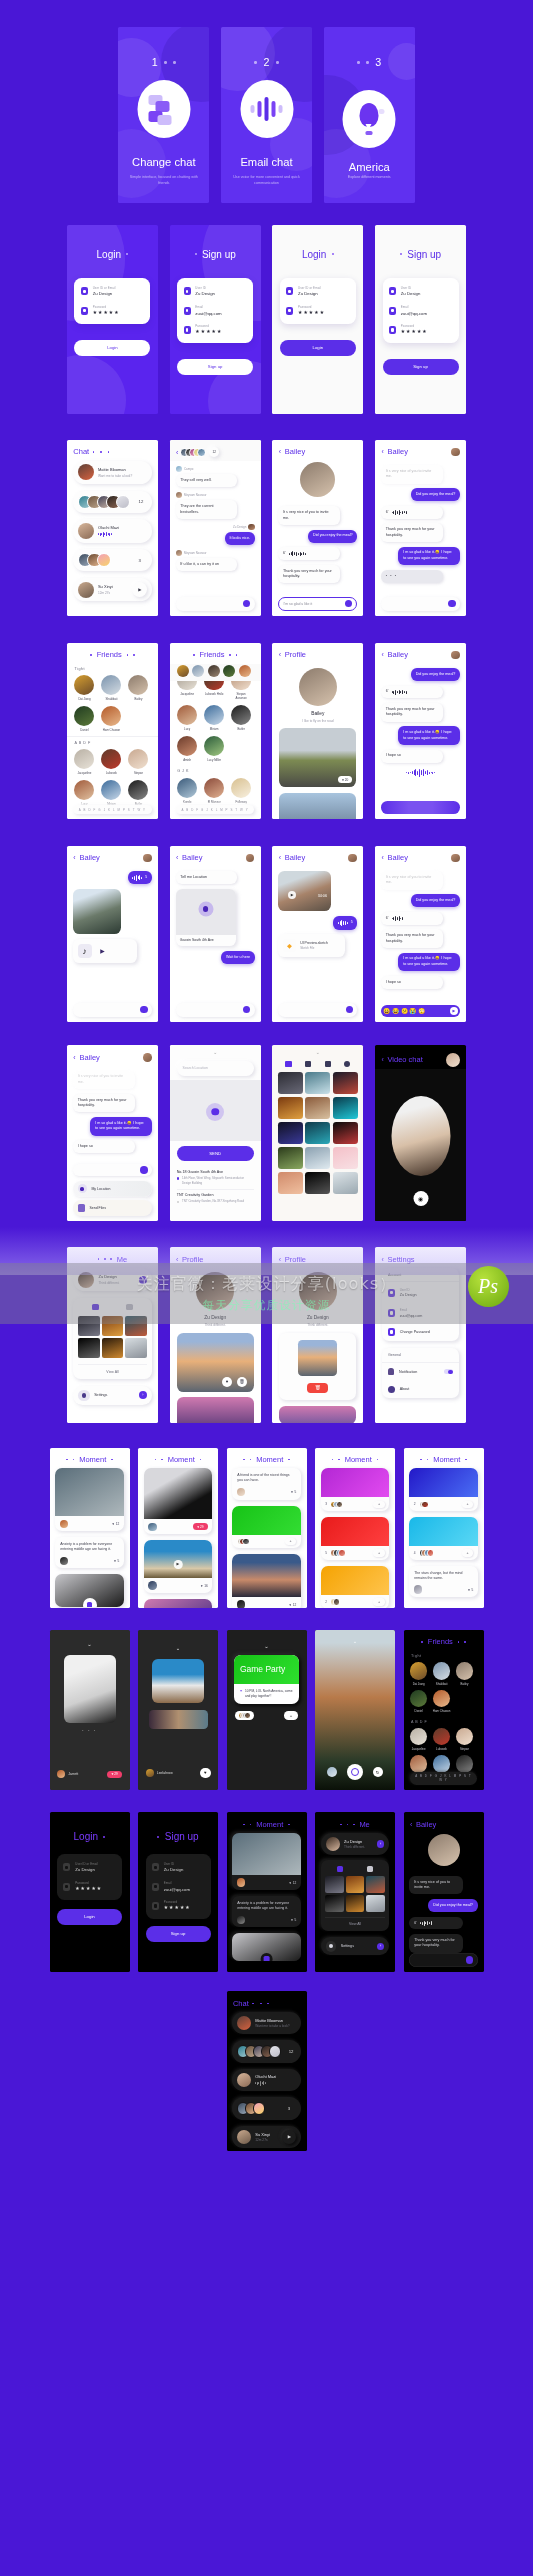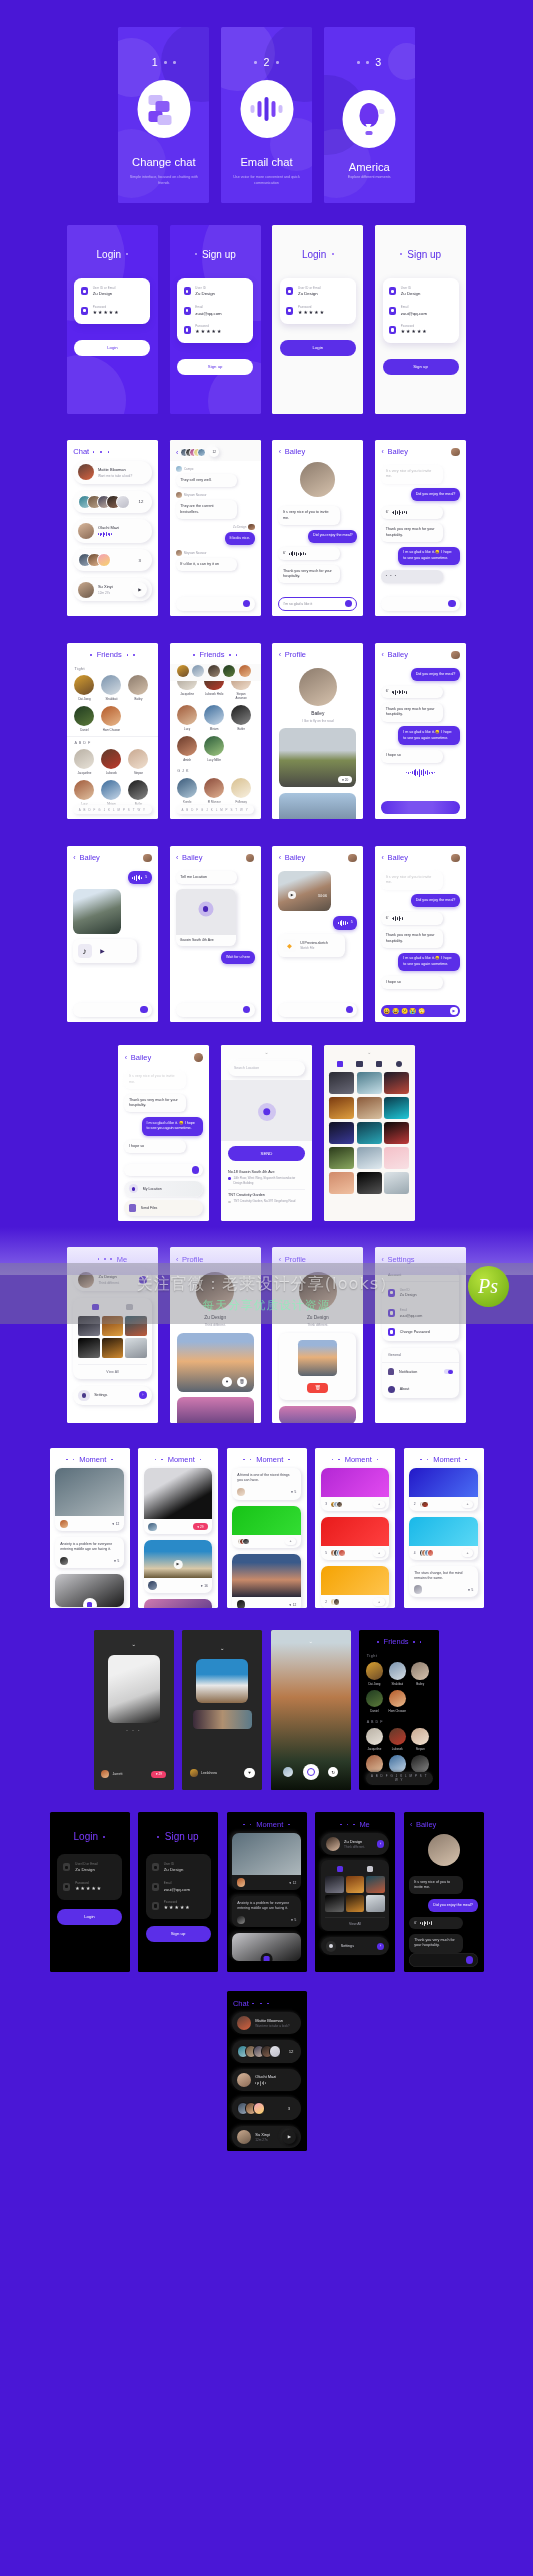--- a/index.html
+++ b/index.html
@@ -992,20 +992,31 @@
       <span style="height:22.4px;border-radius:3.2px;background:linear-gradient(160deg,#0a0a0a,#c03a3a)"></span>
       <span style="height:22.4px;border-radius:3.2px;background:linear-gradient(160deg,#2a3a1a,#8aa860)"></span>
       <span style="height:22.4px;border-radius:3.2px;background:linear-gradient(160deg,#8aa0b0,#e0eaf0)"></span>
       <span style="height:22.4px;border-radius:3.2px;background:linear-gradient(160deg,#f4c0c8,#f8e0e4)"></span>
       <span style="height:22.4px;border-radius:3.2px;background:linear-gradient(160deg,#d08a6a,#f0c0a0)"></span>
       <span style="height:22.4px;border-radius:3.2px;background:linear-gradient(160deg,#000,#555)"></span>
       <span style="height:22.4px;border-radius:3.2px;background:linear-gradient(160deg,#dde4e8,#9aa8b0)"></span>
     </div>
   </div>
 
+  <div class="phone dark" style="height:176px;">
+    <div class="appbar">
+      <span class="back">‹</span>
+      <span class="ttl">Video chat</span>
+      <span style="margin-left:auto;width:14px;height:14px;border-radius:50%;background:linear-gradient(150deg,#c8a890,#f0e0d0);"></span>
+    </div>
+    <div style="position:absolute;inset:23.5px 0 0;background:#0c0c0c;">
+      <div style="position:absolute;left:50%;top:44%;transform:translate(-50%,-50%);width:59px;height:80px;border-radius:50%;background:linear-gradient(165deg,#f0f0f0 20%,#d8c0a8 55%,#3a2a20);"></div>
+      <div style="position:absolute;left:50%;bottom:15px;transform:translateX(-50%);width:15px;height:15px;border-radius:50%;background:#fff;display:flex;align-items:center;justify-content:center;color:#111;font-size:5.9px;">◉</div>
+    </div>
+  </div>
 </div>
 <div class="wmband"></div>
 <div class="watermark">
   <div class="wm1">关注官微：老莱设计分享(looks）</div>
   <div class="wm2">每天分享优质设计资源</div>
 </div>
 <div class="ps">
     <span>Ps</span>
   </div>
 
@@ -1313,20 +1324,39 @@
     <div style="text-align:center;color:#fff;font-size:5.3px;padding:15px 0 0;">⌄</div>
     <div style="margin:8.5px auto 0;width:52px;height:44px;border-radius:5.9px;background:linear-gradient(180deg,#2a8ac8 35%,#e8e8e8 60%,#8a6a4a);"></div>
     <div style="margin:6.4px auto 0;width:59px;height:19px;border-radius:4.3px;background:linear-gradient(90deg,#3a2a3a,#b09070,#5a7a8a);"></div>
     <div style="position:absolute;left:7.5px;right:7.5px;bottom:11.7px;display:flex;align-items:center;gap:3.2px;">
       <span style="width:8px;height:8px;border-radius:50%;background:linear-gradient(150deg,#d8a030,#6a4a2a)"></span>
       <span style="font-size:3.5px;color:#ddd;">Leelahrow</span>
       <span style="margin-left:auto;width:10.7px;height:10.7px;border-radius:50%;background:#fff;display:flex;align-items:center;justify-content:center;font-size:4.3px;color:#222;">♥</span>
     </div>
   </div>
 
+  <div class="phone dark" style="width:80px;height:160px;background:#1e1e1e;">
+    <div style="text-align:center;color:#fff;font-size:5.3px;padding:12.8px 0 0;">⌄</div>
+    <div class="nc dk" style="margin:6.4px 7.5px 0;border-radius:7px;overflow:hidden;background:#fff;">
+      <div style="background:linear-gradient(135deg,#17c317,#2ee02e);padding:9px 5.9px 10px;color:#fff;font-size:8.5px;line-height:1.2;">Game Party</div>
+      <div style="padding:4.8px 5.9px;font-size:3.2px;color:#3a3a48;line-height:1.5;display:flex;gap:2.7px;">
+        <span style="color:#5b2ee8;font-size:4.3px;">❝</span>
+        <span>10 PM, LOL North America, come and play together!!</span>
+      </div>
+    </div>
+    <div style="display:flex;align-items:center;padding:7.5px 8.5px 0;">
+      <span class="stackav" style="background:#fff;border-radius:5.3px;padding:1.1px 2.7px;align-items:center;">
+        <span style="width:7px;height:7px;border:0.5px solid #fff;background:linear-gradient(150deg,#d8a030,#6a4a2a)"></span>
+        <span style="width:7px;height:7px;border:0.5px solid #fff;background:linear-gradient(150deg,#c8a890,#f0e0d0)"></span>
+        <span style="width:7px;height:7px;border:0.5px solid #fff;background:linear-gradient(150deg,#888,#ddd)"></span>
+        <span style="width:7px;height:7px;border:0.5px solid #fff;background:linear-gradient(150deg,#3a2a20,#9a7a60)"></span>
+      </span>
+      <span style="margin-left:auto;width:14px;height:8.5px;border-radius:4.3px;background:#fff;display:flex;align-items:center;justify-content:center;font-size:4.3px;color:#222;">+</span>
+    </div>
+  </div>
 
   <div class="phone dark" style="width:80px;height:160px;background:#0d0d0d;">
     <div style="position:absolute;inset:0;background:linear-gradient(180deg,#c8d4da 8%,#b87a4a 42%,#2a3a28 82%,#0a1008);"></div>
     <div style="position:absolute;top:8.5px;left:0;right:0;text-align:center;color:#fff;font-size:5.3px;">⌄</div>
     <div style="position:absolute;bottom:9.6px;left:0;right:0;display:flex;align-items:center;justify-content:center;gap:9.6px;">
       <span style="width:10px;height:10px;border-radius:50%;background:linear-gradient(150deg,#9ab4c8,#e0e8ee);"></span>
       <span style="width:16px;height:16px;border-radius:50%;background:#fff;display:flex;align-items:center;justify-content:center;">
           <i style="width:8px;height:8px;border-radius:50%;border:1.1px solid #5b2ee8;display:block"></i>
         </span>
       <span style="width:10px;height:10px;border-radius:50%;background:#fff;display:flex;align-items:center;justify-content:center;font-size:4.3px;color:#222;">↻</span>

